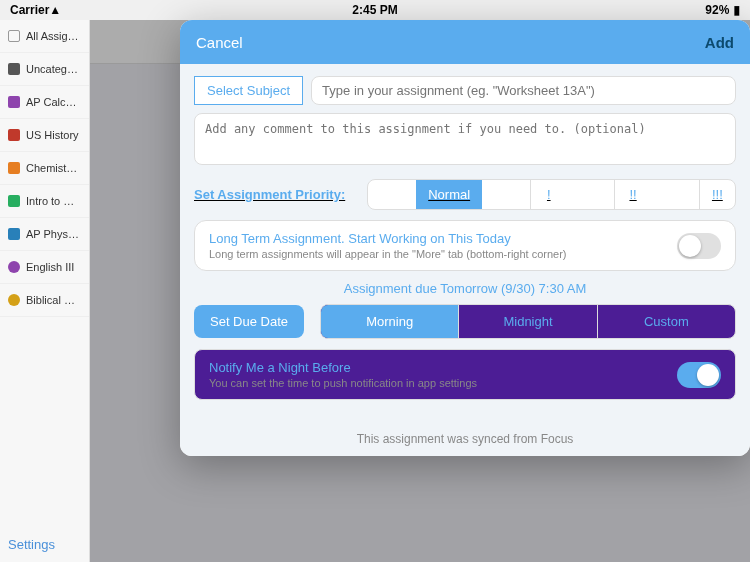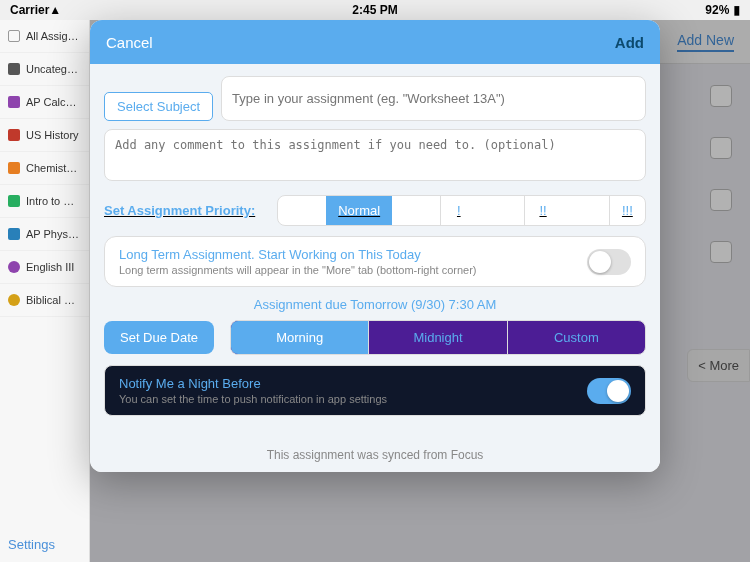--- a/index.html
+++ b/index.html
@@ -94,21 +94,21 @@
     
     .modal-overlay {
       position: absolute;
       top: 20px;
       left: 90px;
       right: 0;
       bottom: 0;
       background: rgba(0,0,0,0.3);
       display: flex;
       align-items: flex-start;
-      justify-content: flex-start;
+      justify-content: flex-end;
       padding-top: 0;
       z-index: 10;
     }
     .modal {
       background: #fff;
       width: 570px;
       margin-top: 0;
       border-radius: 12px;
       overflow: hidden;
       box-shadow: 0 10px 40px rgba(0,0,0,0.3);
@@ -149,27 +149,26 @@
 
     
     .row-input {
       display: flex;
       gap: 8px;
       margin-bottom: 8px;
     }
     .select-subject-btn {
       background: #fff;
       border: 1.5px solid #5aacee;
-      border-radius: 5px;
+      border-radius: 0;
       color: #5aacee;
       font-size: 13px;
       padding: 6px 12px;
       cursor: pointer;
       white-space: nowrap;
-      margin-top: 16px;
     }
     .assignment-input {
       flex: 1;
       background: #fff;
       border: 1px solid #ddd;
       border-radius: 8px;
       padding: 6px 10px;
       font-size: 13px;
       color: #aaa;
       outline: none;
@@ -320,21 +319,21 @@
       border-left: 1px solid #ddd;
     }
     .time-btn:first-child { border-left: none; }
     .time-btn.active {
       background: #5aacee;
       color: #fff;
     }
 
     
     .notify-box {
-      background: #0f172a;
+      background: #4c1d95;
       border: 1px solid #ddd;
       border-radius: 8px;
       padding: 10px 14px;
       margin-bottom: 10px;
       display: flex;
       align-items: center;
       justify-content: space-between;
     }
     .notify-title {
       font-size: 13px;

